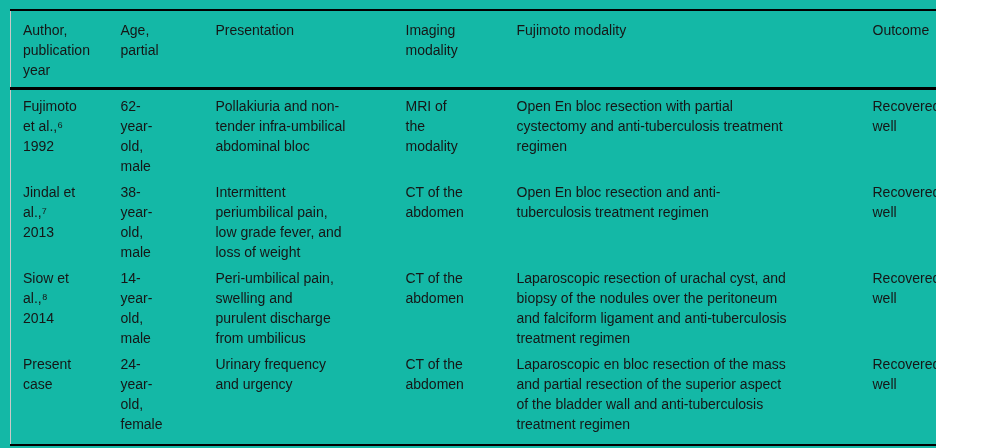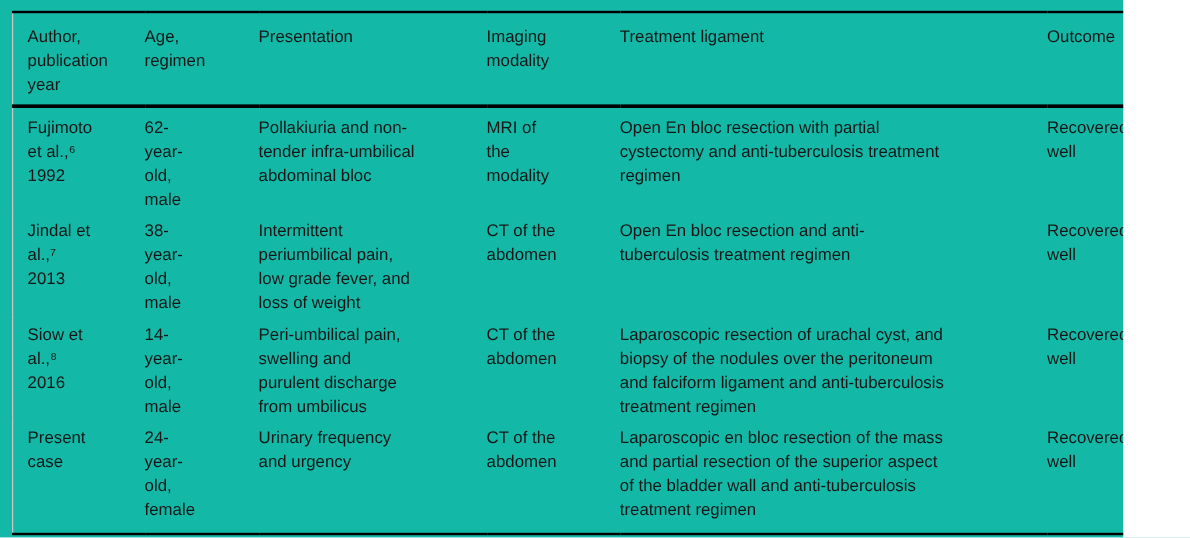--- a/index.html
+++ b/index.html
@@ -67,25 +67,25 @@
         <col class="c4">
         <col class="c5">
         <col class="c6">
     </colgroup>
     <thead>
       <tr>
         <th>Author,
 publication
 year</th>
         <th>Age,
-regimen</th>
+partial</th>
         <th>Presentation</th>
         <th>Imaging
 modality</th>
-        <th>Treatment ligament</th>
+        <th>Fujimoto modality</th>
         <th>Outcome</th>
       </tr>
     </thead>
     <tbody>
       <tr>
         <td>Fujimoto
 et al.,⁶
 1992</td>
         <td>62-
 year-
@@ -118,21 +118,21 @@
         <td>CT of the
 abdomen</td>
         <td>Open En bloc resection and anti-
 tuberculosis treatment regimen</td>
         <td>Recovered
 well</td>
       </tr>
       <tr>
         <td>Siow et
 al.,⁸
-2016</td>
+2014</td>
         <td>14-
 year-
 old,
 male</td>
         <td>Peri-umbilical pain,
 swelling and
 purulent discharge
 from umbilicus</td>
         <td>CT of the
 abdomen</td>

